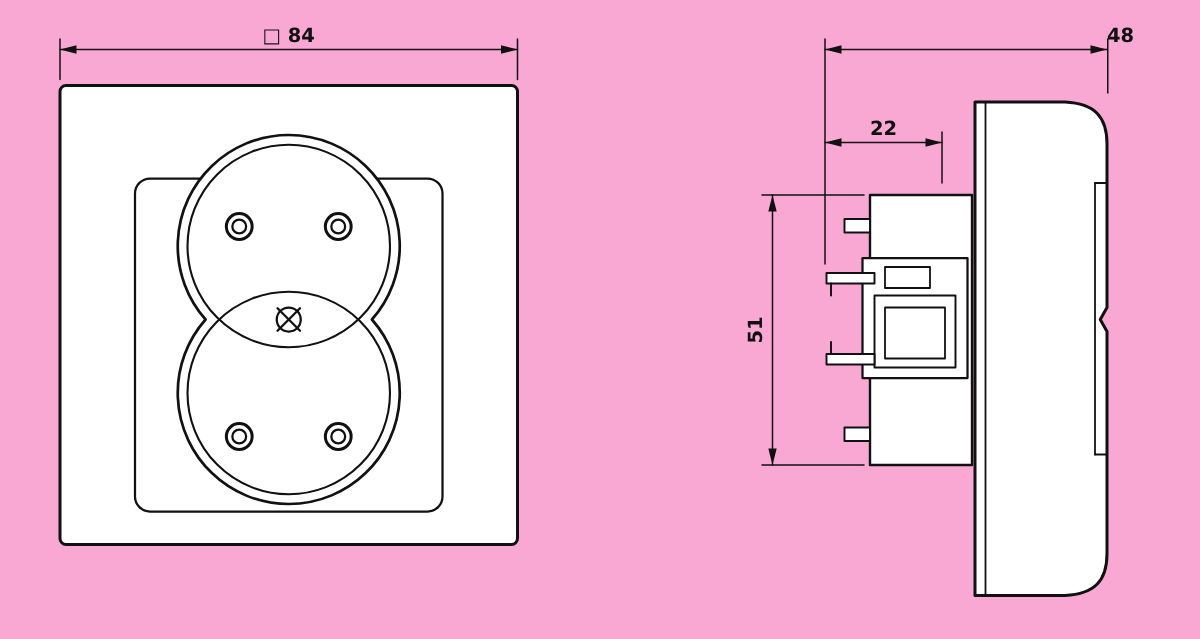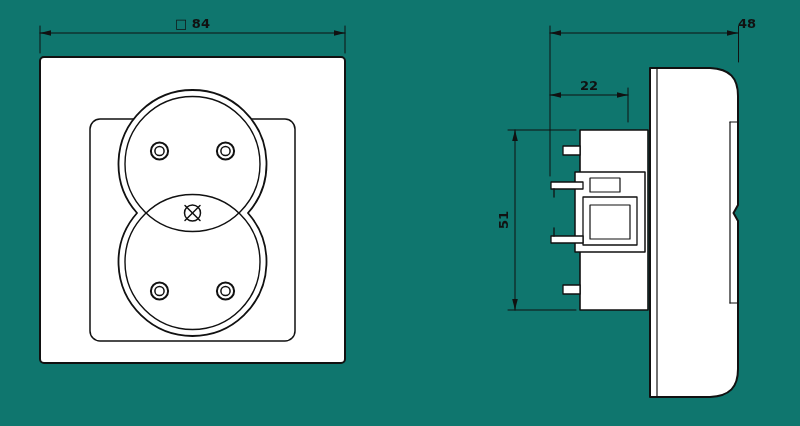--- a/index.html
+++ b/index.html
@@ -1,20 +1,20 @@
 <!DOCTYPE html>
 <html><head>
 <meta charset="utf-8">
 <style>
   html, body { margin: 0; padding: 0; background: #ffffff; }
   .canvas {
     position: relative;
     width: 800px;
     height: 426px;
-    background: #0f766e;
+    background: #f9a8d4;
     font-family: "DejaVu Sans", sans-serif;
     overflow: hidden;
   }
   svg { display: block; }
   .dim-label {
     font-family: "DejaVu Sans", "Liberation Sans", sans-serif;
     font-size: 13px;
     font-weight: 700;
     fill: #111111;
     stroke: none;

